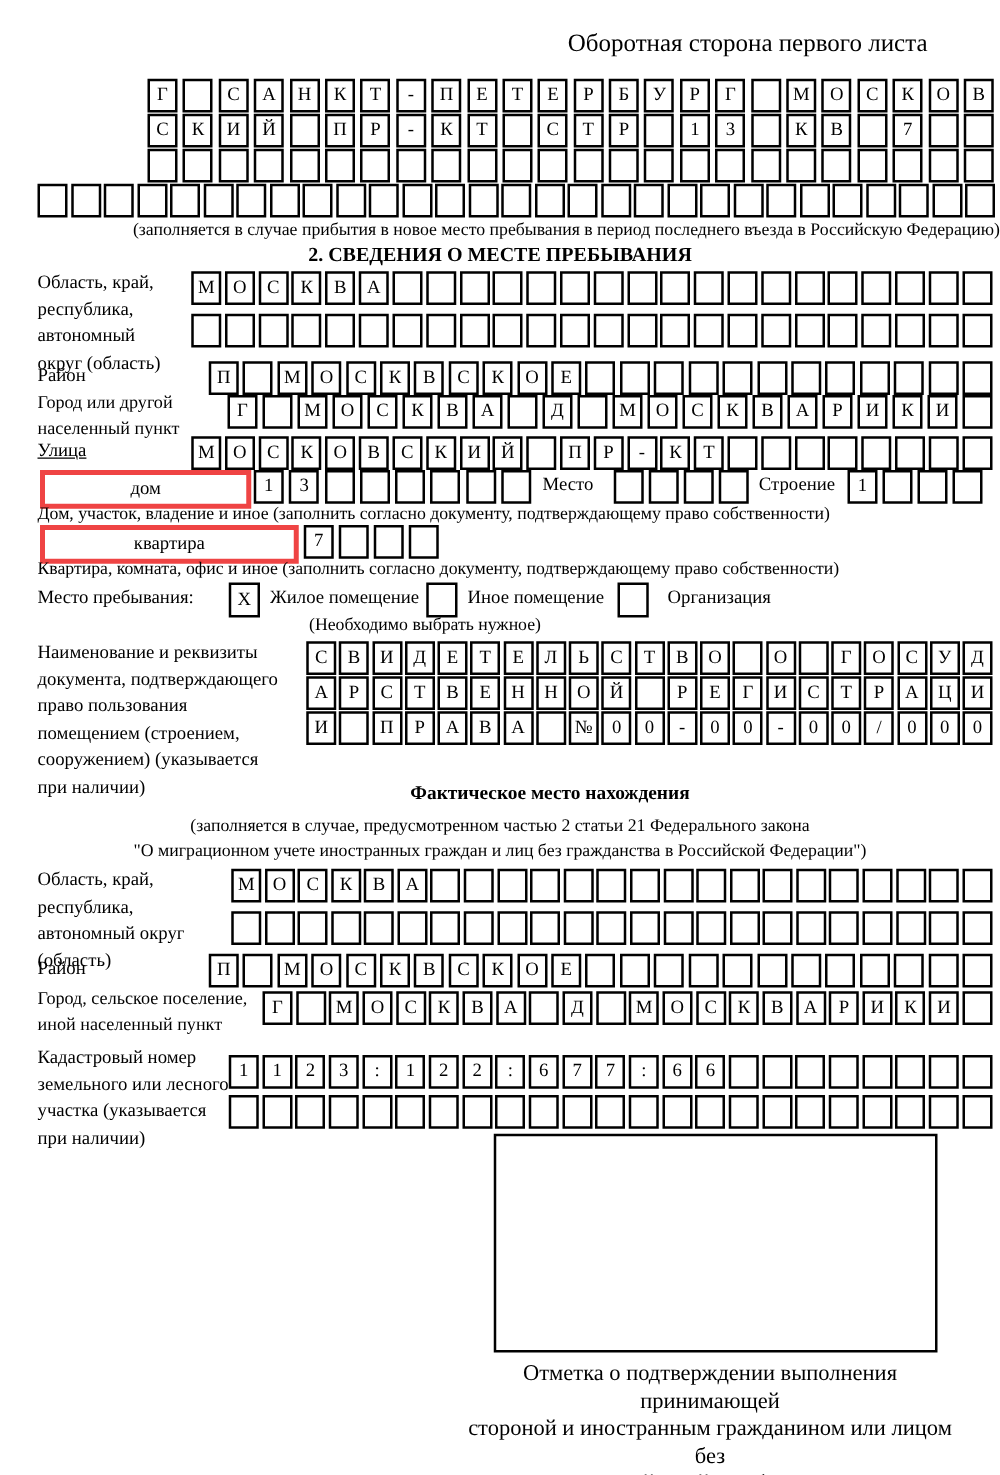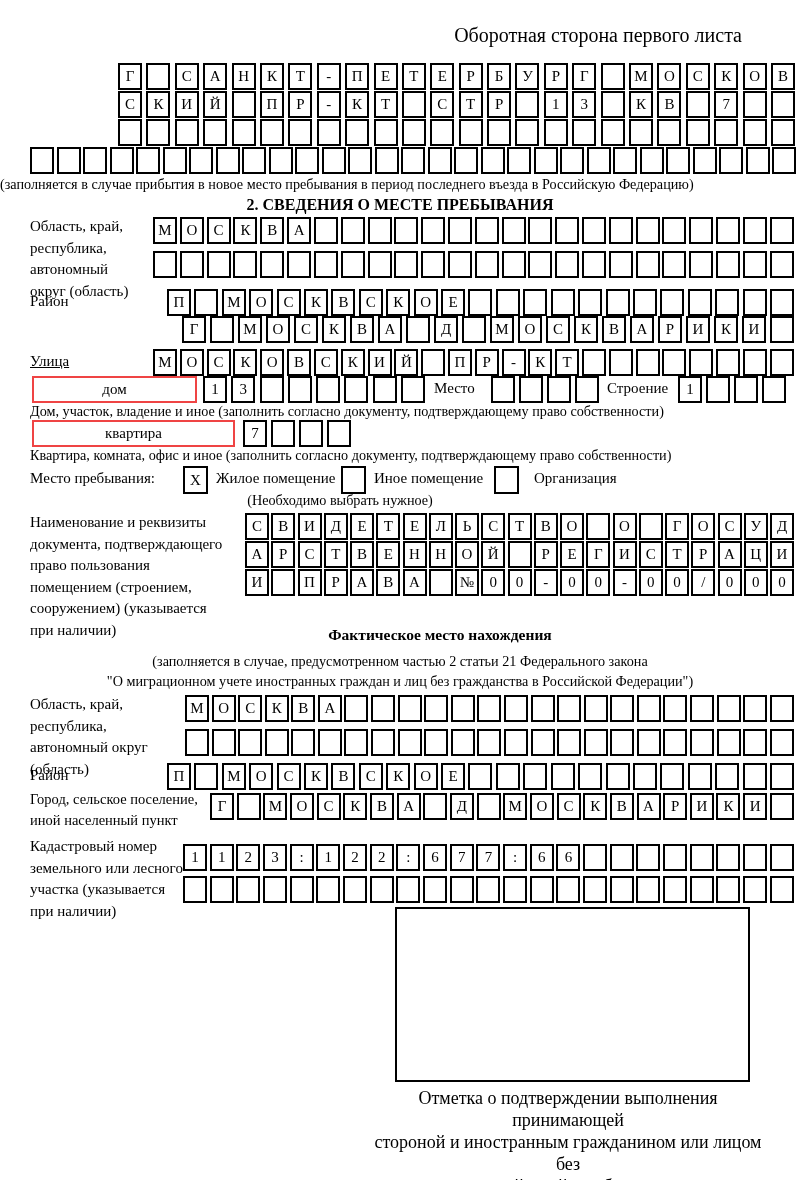--- a/index.html
+++ b/index.html
@@ -8,21 +8,21 @@
   .abs{position:absolute;}
   .lbl{font-size:15px;line-height:21.5px;white-space:pre-line;}
   .note{font-size:14.2px;}
   .note-c{font-size:14.2px;text-align:center;white-space:pre-line;line-height:20px;}
   .h{font-weight:bold;font-size:16px;text-align:center;}
   .cells{display:flex;justify-content:space-between;}
   .cell{flex:none;width:20px;height:23px;border:2px solid #000;
         font-size:15px;line-height:23px;text-align:center;overflow:hidden;}
   .chk{display:inline-block;width:21px;height:24px;border:2px solid #000;
        font-size:15px;line-height:24px;text-align:center;}
-  .wbox{border:2px solid #ef4444;height:23px;font-size:15px;line-height:23px;text-align:center;}
+  .wbox{border:4px solid #ef4444;height:23px;font-size:15px;line-height:23px;text-align:center;}
   .bigbox{border:2px solid #000;}
 </style>
 </head>
 <body>
 
 <div id="page">
 
   <div class="abs note" style="top:24px;right:58px;font-size:20px;">Оборотная сторона первого листа</div>
 
   <div class="abs cells" style="left:118px;top:63px;width:677px;">
@@ -127,21 +127,21 @@
       <span class="cell"></span>
       <span class="cell"></span>
       <span class="cell"></span>
       <span class="cell"></span>
       <span class="cell"></span>
       <span class="cell"></span>
       <span class="cell"></span>
       <span class="cell"></span>
       <span class="cell"></span>
     </div>
-  <div class="abs note" style="left:0;top:176px;width:800px;text-align:left;">(заполняется в случае прибытия в новое место пребывания в период последнего въезда в Российскую Федерацию)</div>
+  <div class="abs note" style="left:0;top:176px;width:800px;text-align:right;">(заполняется в случае прибытия в новое место пребывания в период последнего въезда в Российскую Федерацию)</div>
 
   <div class="abs h" style="left:0;top:196px;width:800px;">2. СВЕДЕНИЯ О МЕСТЕ ПРЕБЫВАНИЯ</div>
 
   <div class="abs lbl" style="left:30px;top:216px;width:125px;">Область, край,
 республика,
 автономный
 округ (область)</div>
   <div class="abs cells" style="left:153px;top:217px;width:641px;">
       <span class="cell">М</span>
       <span class="cell">О</span>
@@ -215,20 +215,22 @@
       <span class="cell"></span>
       <span class="cell"></span>
       <span class="cell"></span>
       <span class="cell"></span>
       <span class="cell"></span>
       <span class="cell"></span>
       <span class="cell"></span>
       <span class="cell"></span>
     </div>
 
+  <div class="abs lbl" style="left:30px;top:312px;width:150px;font-size:14.5px;line-height:20.5px;">Город или другой
+населенный пункт</div>
   <div class="abs cells" style="left:182px;top:316px;width:612px;">
       <span class="cell">Г</span>
       <span class="cell"></span>
       <span class="cell">М</span>
       <span class="cell">О</span>
       <span class="cell">С</span>
       <span class="cell">К</span>
       <span class="cell">В</span>
       <span class="cell">А</span>
       <span class="cell"></span>

